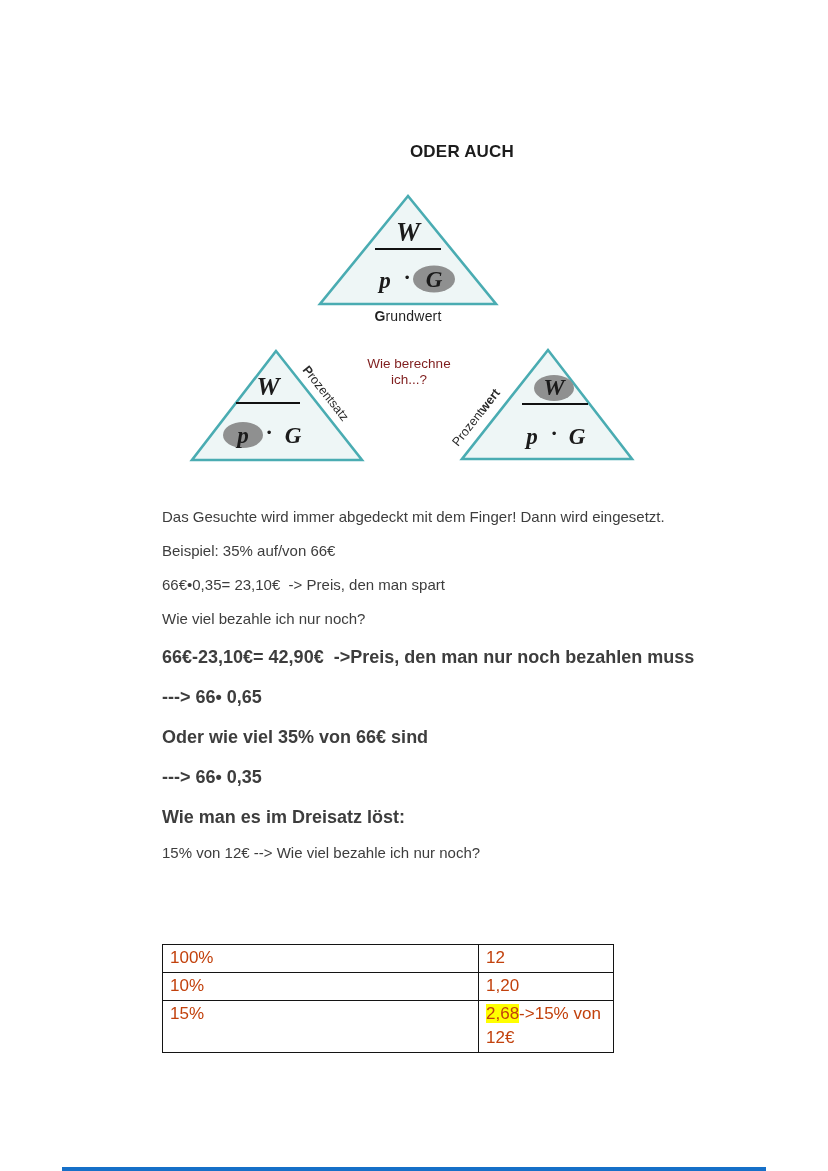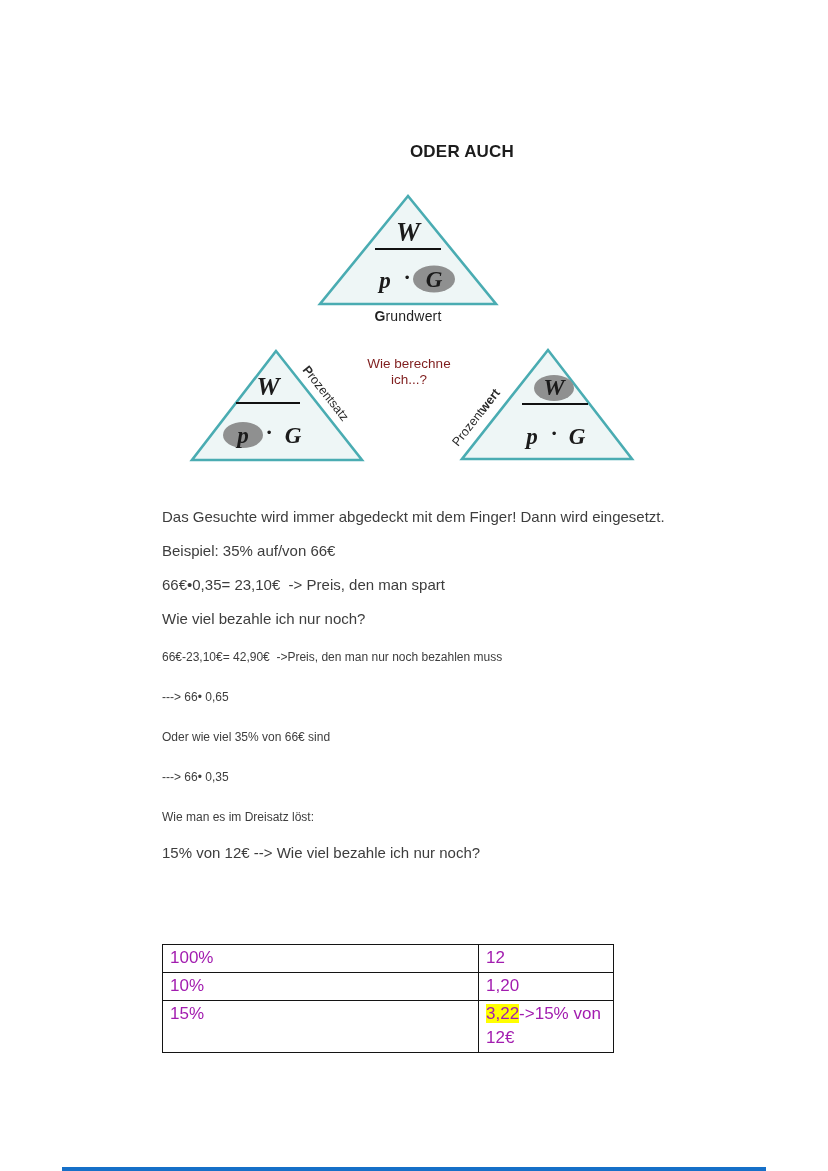--- a/index.html
+++ b/index.html
@@ -26,25 +26,25 @@
     position:absolute; left:253px; top:308px; width:186px; text-align:center;
     font-size:14px; color:#1f1f1f; letter-spacing:0.2px;
   }
   .question {
     position:absolute; left:292px; top:356px; width:110px; text-align:center;
     font-weight:400; font-size:13.5px; line-height:16px; color:#7f1d1d;
   }
   .content { position:absolute; left:100px; top:507px; width:655px; }
   .para { white-space:pre-wrap; }
   .p-sm { font-size:15px;   line-height:20px; margin-bottom:14px; }
-  .p-lg { font-size:12px; line-height:28px; margin-bottom:12px; }
+  .p-lg { font-size:18px; line-height:28px; margin-bottom:12px;font-weight:bold; }
   .dreisatz { position:absolute; left:100px; top:944px; border-collapse:collapse; }
   .dreisatz td {
     border:1.6px solid #141414; font-size:17px; line-height:24px;
-    padding:1px 6px 2px 7px; vertical-align:top; color:#a21caf;margin-left:24px;
+    padding:1px 6px 2px 7px; vertical-align:top; color:#c2410c;margin-left:24px;
   }
   .col1 { width:316px; }
   .col2 { width:135px; }
   .hl { background:#ffff00; }
   .bottom-bar { position:absolute; left:0; bottom:0; width:828px; height:4px; background:#1670c8; }
 </style>
 </head>
 <body>
 
 <div class="page">
@@ -107,20 +107,20 @@
       <tr>
         <td class="col1">100%</td>
         <td class="col2">12</td>
       </tr>
       <tr>
         <td class="col1">10%</td>
         <td class="col2">1,20</td>
       </tr>
       <tr>
         <td class="col1">15%</td>
-        <td class="col2"><span class="hl">3,22</span><span>-&gt;15% von 12€</span></td>
+        <td class="col2"><span class="hl">2,68</span><span>-&gt;15% von 12€</span></td>
       </tr>
     </tbody>
   </table>
 
   <div class="bottom-bar"></div>
 
 </div>
 
 </body></html>

